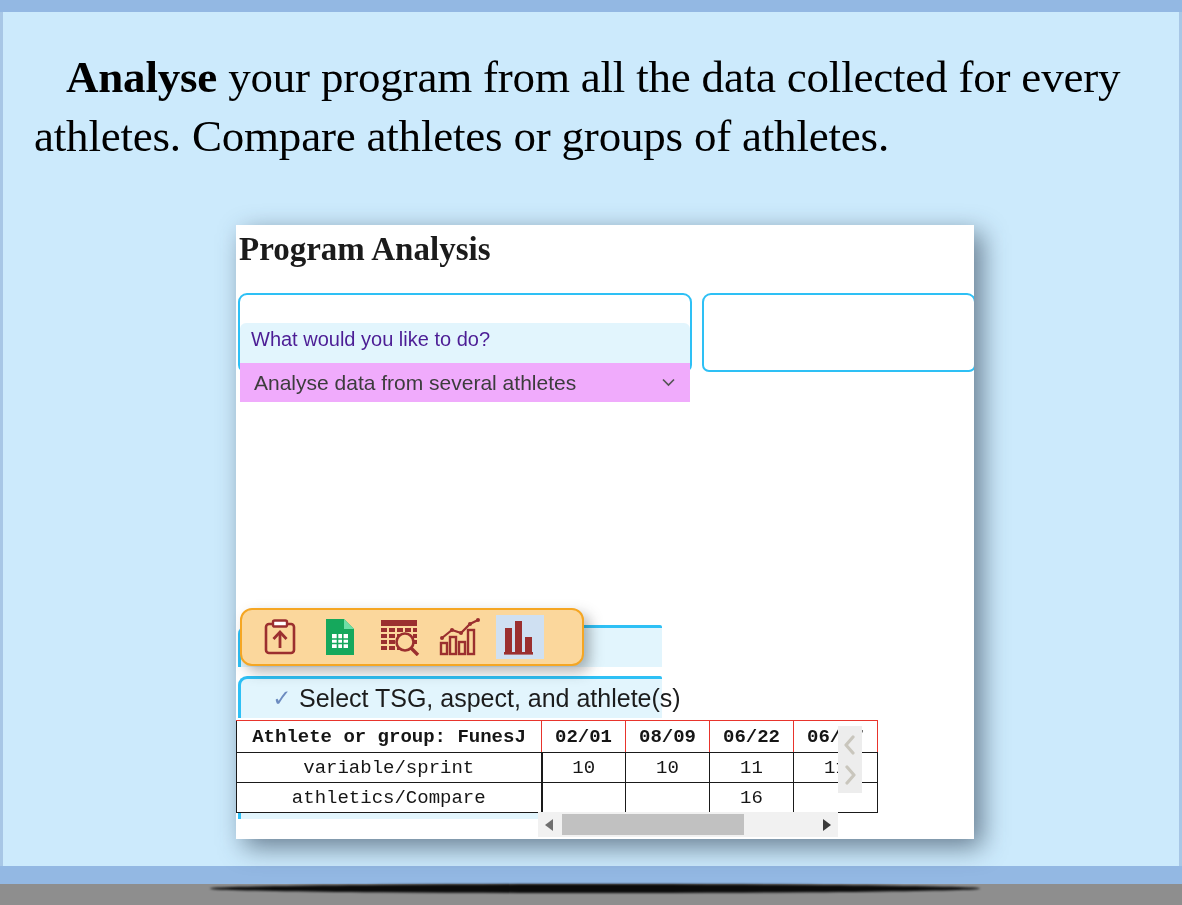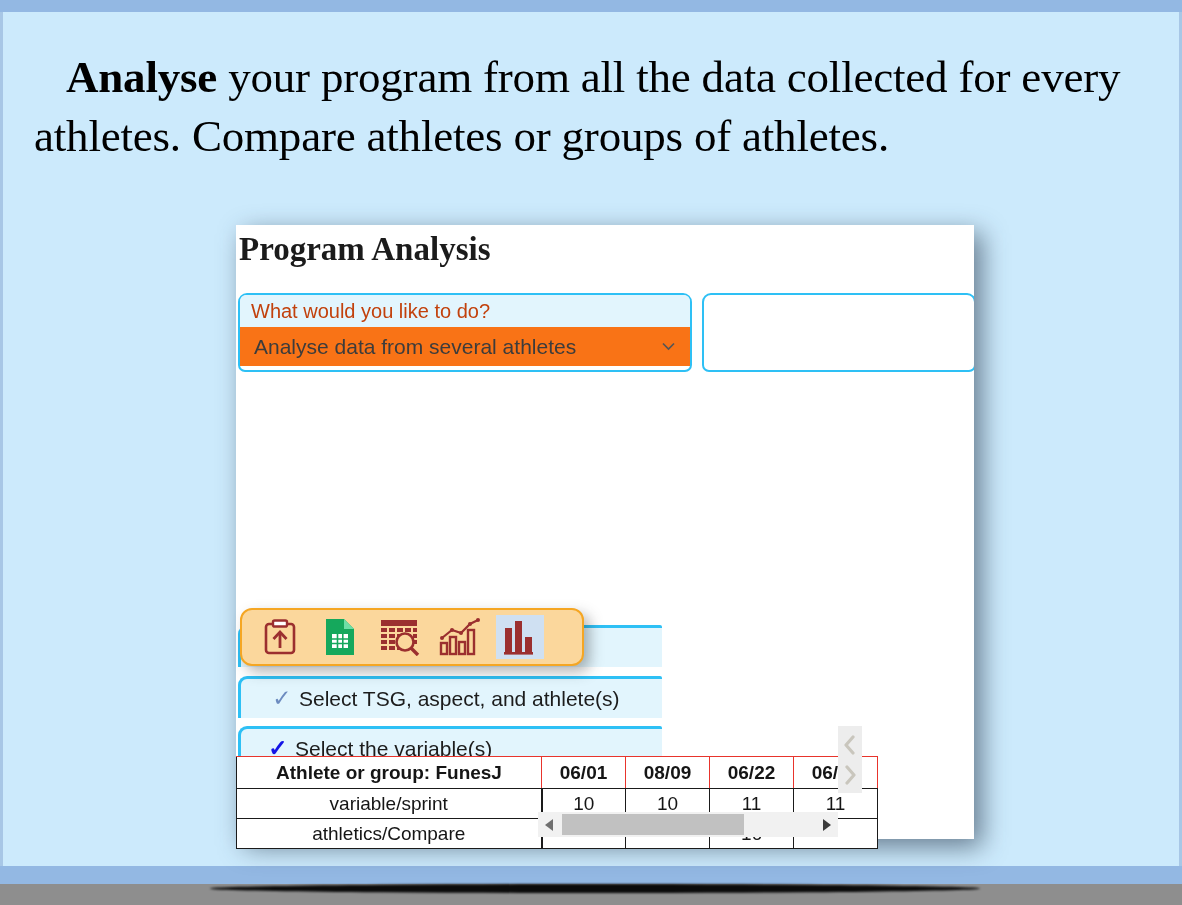--- a/index.html
+++ b/index.html
@@ -94,35 +94,36 @@
   
   .ddgroup {
     position: absolute;
     box-sizing: border-box;
     border: 2px solid #2ec0f5;
     border-radius: 9px 9px 7px 7px;
     background: #ffffff;
   }
   .dd-label {
     box-sizing: border-box;
-    height: 32px;
+    height: 40px;
     background: #e2f5fd;
-    color: #c2410c;
+    color: #4c1d95;
     font-size: 20px;
     line-height: 32px;
     padding-left: 11px;
     border-radius: 6px 6px 0 0;
     white-space: nowrap;
     overflow: hidden;
+    margin-top: 28px;
   }
   .dd-select {
     position: relative;
     box-sizing: border-box;
     height: 39px;
-    background: #f97316;
+    background: #f0abfc;
     color: #3c3c3c;
     font-size: 21px;
     line-height: 39px;
     padding-left: 14px;
     white-space: nowrap;
     overflow: hidden;
   }
   .dd-caret {
     position: absolute;
     right: 14px; top: 12px;
@@ -150,21 +151,21 @@
     align-items: center;
   }
   .step .tick {
     width: 34px;
     text-align: center;
     font-size: 23px;
     line-height: 1;
     flex: 0 0 auto;
   }
   .step .step-label {
-    font-size: 21px;
+    font-size: 25px;
     color: #1c1c1c;
     white-space: nowrap;
   }
   #step-0 { top: 400px; }
   #step-1 { top: 451px; }
   #step-2 { top: 501px; }
   #step-3 { top: 552px; }
   #step-0 .tick { margin-left: 16px; }
   #step-1 .tick { margin-left: 24px; }
   #step-2 .tick { margin-left: 20px; }
@@ -202,23 +203,22 @@
   .tb-btn svg { display: block; }
 
   
   .dtable-wrap {
     position: absolute;
     left: 0px; top: 720px;
     width: 738px;
   }
   table.dtable {
     border-collapse: collapse;
-    font-family: Liberation Sans, sans-serif;
+    font-family: Liberation Mono, monospace;
     table-layout: fixed;
-    margin-top: 36px;
   }
   table.dtable th, table.dtable td {
     border: 1px solid #1a1a1a;
     height: 29px;
     text-align: center;
     font-size: 19px;
     color: #151515;
     padding: 0 4px;
     background: #ffffff;
     overflow: hidden;
@@ -402,21 +402,21 @@
         <rect x="4" y="36" width="29" height="2.6" fill="#9b2f2f"></rect>
       </svg>
     </div>
   </div>
 
   <div class="dtable-wrap" style="left:236px;">
     <table class="dtable">
       <thead>
         <tr>
           <th class="col-name">Athlete or group: FunesJ</th>
-          <th class="col-val">06/01</th>
+          <th class="col-val">02/01</th>
           <th class="col-val">08/09</th>
           <th class="col-val">06/22</th>
           <th class="col-val">06/27</th>
         </tr>
       </thead>
       <tbody>
         <tr>
           <td>variable/sprint</td>
           <td>10</td>
           <td>10</td>

